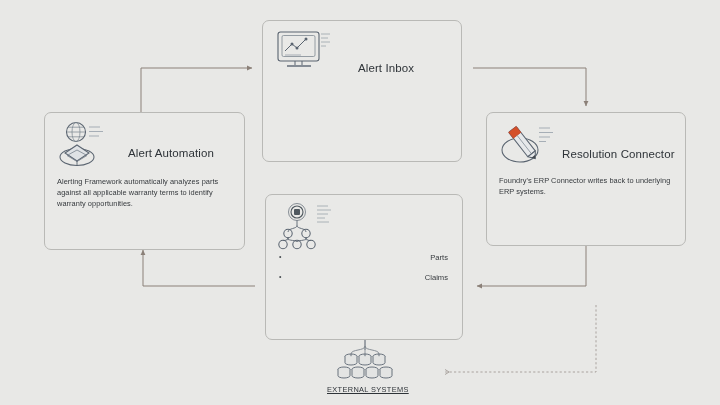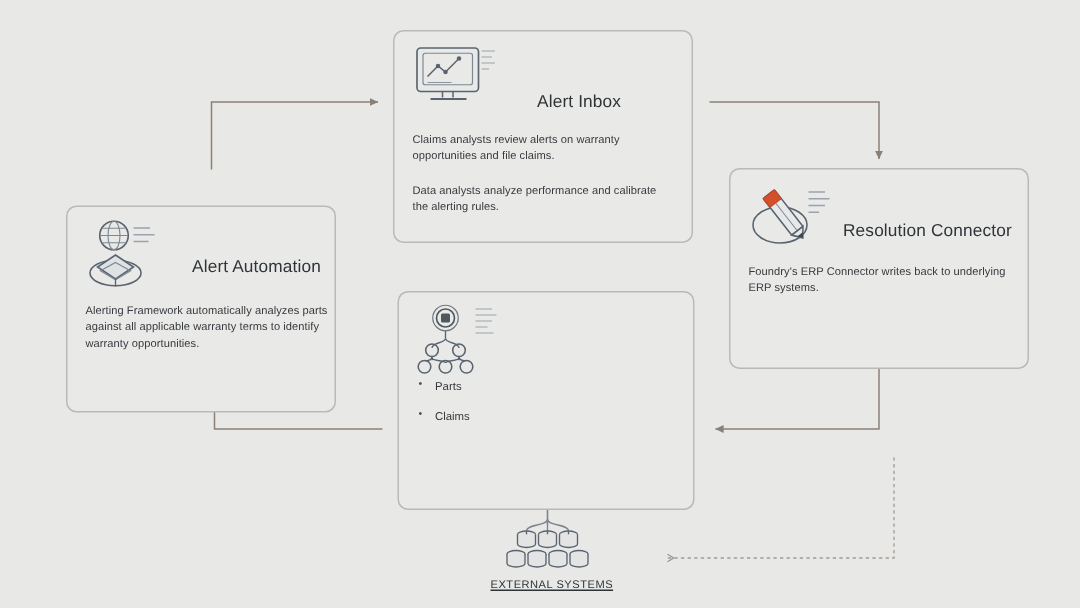--- a/index.html
+++ b/index.html
@@ -58,20 +58,21 @@
     margin: 0;
     padding: 0;
   }
   .bullets li {
     font-size: 7.6px;
     color: #35393d;
     margin-bottom: 11px;
     padding-left: 12px;
     position: relative;
     line-height: 1.2;
+    text-align: right;
   }
   .bullets li::before {
     content: "\2022";
     position: absolute;
     left: 1px;
     top: -0.5px;
     color: #4a4f54;
     font-size: 7px;
   }
   .icon {
@@ -123,27 +124,23 @@
         <circle cx="19" cy="15" r="1.5" fill="#5a6470"></circle>
         <circle cx="24" cy="19" r="1.5" fill="#5a6470"></circle>
         <circle cx="33" cy="10" r="1.5" fill="#5a6470"></circle>
         <path d="M12,26 h16" stroke="#8d96a0" stroke-width="0.7"></path>
         <path d="M22,32 v4 M29,32 v4" stroke="#5a6470" stroke-width="1"></path>
         <path d="M14,37 h24" stroke="#5a6470" stroke-width="1.4"></path>
         <path d="M48,5 h9 M48,9 h7 M48,13 h9 M48,17 h5" stroke="#9aa3ac" stroke-width="0.8"></path>
       </svg>
     </span>
     <div class="card-title" style="left:95px; top:41px;">Alert Inbox</div>
-    <div class="card-body" style="left:12px; top:66px; width:168px;">
-      <p>Claims analysts review alerts on warranty opportunities and file claims.</p>
-      <p>Data analysts analyze performance and calibrate the alerting rules.</p>
-    </div>
-  </div>
-
-  <div class="card" style="left:44px; top:112px; width:180px; height:138px;margin-top:25px;">
+  </div>
+
+  <div class="card" style="left:44px; top:112px; width:201px; height:138px;">
     <span class="icon" style="left:11px; top:6px;">
       <svg width="58" height="52" viewBox="0 0 58 52">
         <circle cx="20" cy="13" r="9.5" fill="none" stroke="#5a6470" stroke-width="1.1"></circle>
         <ellipse cx="20" cy="13" rx="4" ry="9.5" fill="none" stroke="#7e8892" stroke-width="0.75"></ellipse>
         <path d="M10.8,13 h18.4 M12.2,8.2 h15.6 M12.2,17.8 h15.6" stroke="#7e8892" stroke-width="0.75"></path>
         <path d="M33,8 h11 M33,12.5 h14 M33,17 h10" stroke="#9aa3ac" stroke-width="0.85"></path>
         <ellipse cx="21" cy="38" rx="17" ry="8.5" fill="none" stroke="#5a6470" stroke-width="1.05"></ellipse>
         <path d="M21,26 L33,34 L21,42 L9,34 z" fill="#dfe2e5" stroke="#5a6470" stroke-width="1.05"></path>
         <path d="M21,31 L31,36.5 L21,42.5 L11,36.5 z" fill="none" stroke="#7e8892" stroke-width="0.85"></path>
         <path d="M21,42 v5" stroke="#5a6470" stroke-width="0.9"></path>

